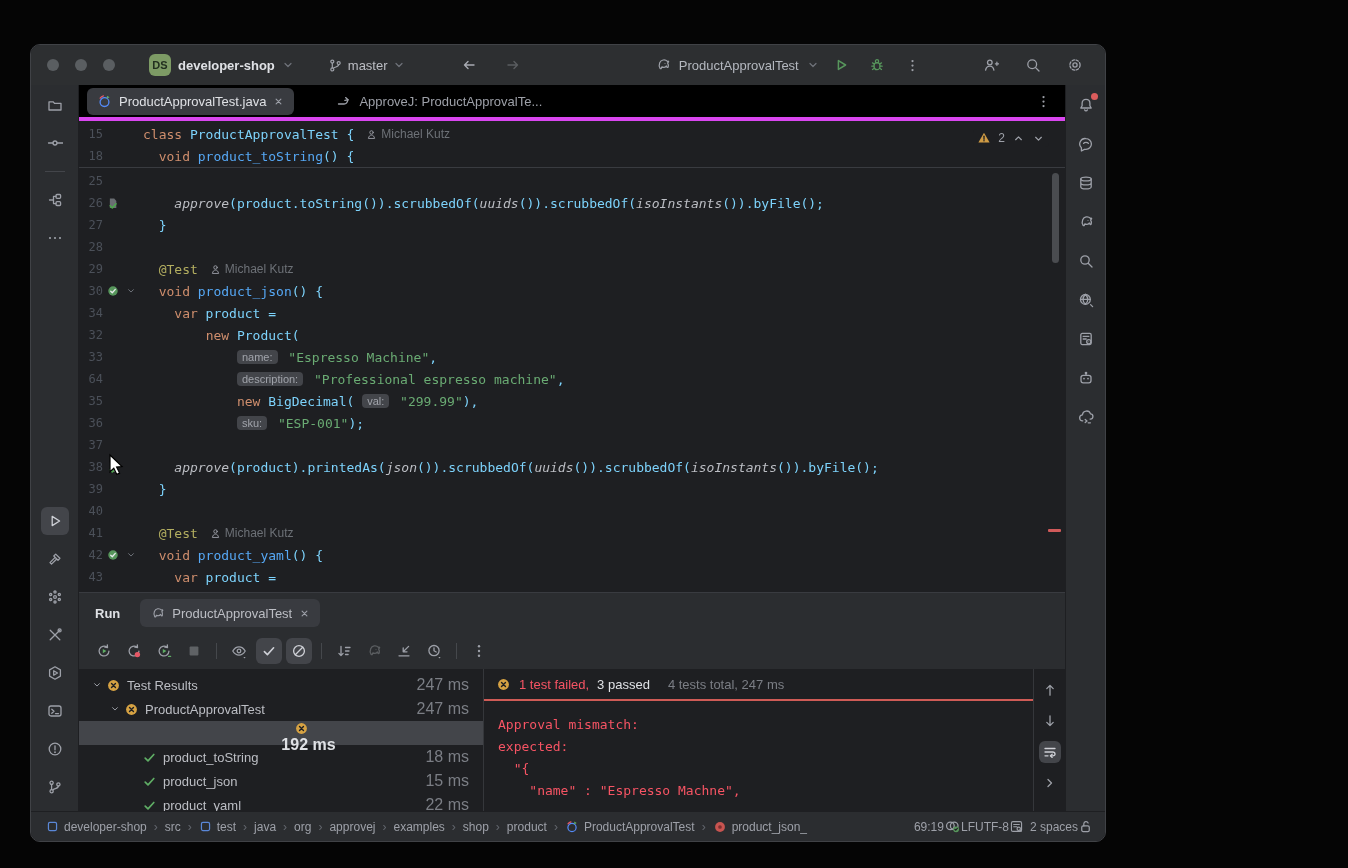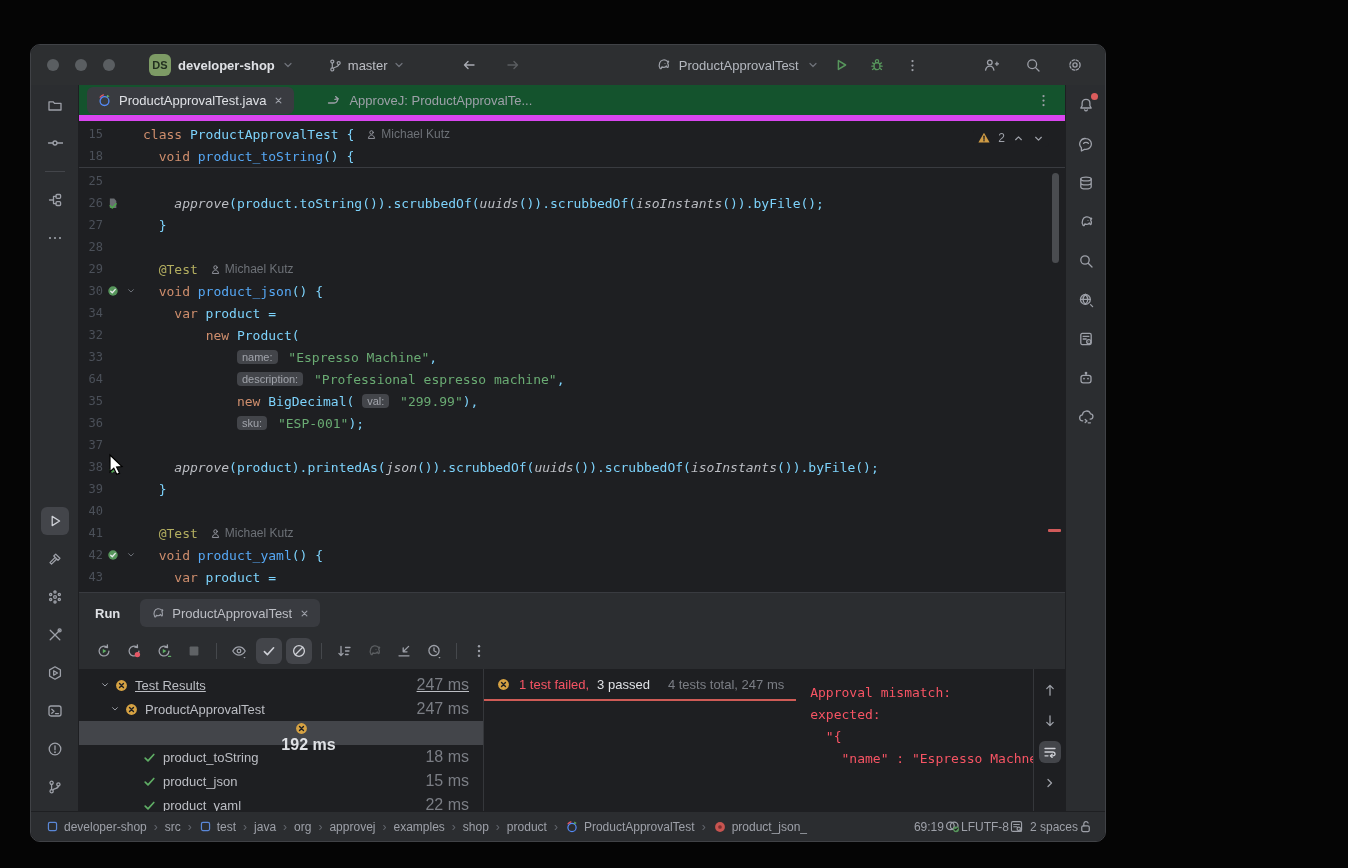--- a/index.html
+++ b/index.html
@@ -26,21 +26,21 @@
   
   .main{flex:1;display:flex;min-height:0}
   .strip{background:#2b2d30;display:flex;flex-direction:column;align-items:center;padding:6px 0 10px;flex:none}
   .strip.left{width:48px;border-right:1px solid #1e1f22;gap:10px}
   .strip.right{width:40px;border-left:1px solid #1e1f22;gap:11px}
   .strip .divider{width:20px;height:1px;background:#43454a;margin:4px 0}
   .strip .spacer{flex:1}
   .badge-dot{position:absolute;top:2px;right:2px;width:7px;height:7px;border-radius:50%;background:#db5c5c}
   .center{flex:1;display:flex;flex-direction:column;min-width:0;background:#1e1f22}
   
-  .tabbar{height:36px;background:#14532d;border-bottom:6px solid #d946ef;display:flex;align-items:center;padding:0 8px;flex:none;gap:10px}
+  .tabbar{height:36px;background:#000000;border-bottom:4px solid #d946ef;display:flex;align-items:center;padding:0 8px;flex:none;gap:20px}
   .tab{display:flex;align-items:center;gap:7px;height:27px;padding:0 10px;border-radius:6px;font-size:13px;color:#9da0a8}
   .tab.active{background:#393b40;color:#dfe1e5}
   .tabbar .kebab{margin-left:auto}
   
   .editor{position:relative;height:471px;flex:none;overflow:hidden;font-family:"DejaVu Sans Mono",monospace;font-size:13px}
   .mguide{position:absolute;left:999px;top:0;bottom:0;width:1px;background:#2c2f33}
   .crow{display:flex;align-items:center;height:22px;white-space:pre;position:relative}
   .lnum{width:24px;text-align:right;color:#4b5059;font-size:12px;flex:none;font-family:"DejaVu Sans Mono",monospace}
   .gslot{width:20px;flex:none;display:flex;justify-content:center;align-items:center}
   .cslot{width:16px;flex:none;display:flex;justify-content:center;align-items:center;color:#6f737a}
@@ -64,21 +64,21 @@
   .vsep{width:1px;height:16px;background:#45484c;margin:0 5px;flex:none}
   .rp-content{flex:1;display:flex;min-height:0;background:#1e1f22}
   .ttree{width:404px;flex:none;padding-top:4px;overflow:hidden}
   .trow{height:24px;display:flex;align-items:center;font-size:13px;color:#bcbec4;padding-right:14px}
   .trow .tchev{width:16px;flex:none;display:flex;justify-content:center;color:#9da0a8}
   .trow .ticon{width:16px;flex:none;margin-right:6px;display:flex;justify-content:center}
   .trow .tlabel{flex:1;min-width:0;overflow:hidden;white-space:nowrap}
   .trow .ttime{color:#7b7e85;font-size:16px;margin-left:8px}
   .trow.selected{background:#43454a;color:#dfe1e5}
   .trow.selected .ttime{color:#dfe1e5;font-weight:bold}
-  .console{flex:1;min-width:0;border-left:1px solid #35373b;display:flex;}
+  .console{flex:1;min-width:0;border-left:1px solid #35373b;display:flex;flex-direction:column}
   .chead{height:32px;flex:none;display:flex;align-items:center;gap:8px;padding:0 12px;font-size:13px;border-bottom:2px solid #cf5b56}
   .cfail{color:#f75464}.cpass{color:#dfe1e5}.ctotal{color:#7b7e85;margin-left:10px}
   .cbody{flex:1;padding:13px 0 0 14px;font-family:"DejaVu Sans Mono",monospace;font-size:13px;line-height:22px;color:#f75464;white-space:pre;overflow:hidden}
   .sidecol{width:32px;flex:none;border-left:1px solid #35373b;display:flex;flex-direction:column;align-items:center;padding-top:10px;gap:9px;color:#9da0a8}
   .sidecol .icbtn{width:22px;height:22px}
   
   .statusbar{height:30px;flex:none;background:#2b2d30;border-top:1px solid #1e1f22;display:flex;align-items:center;padding:0 12px;font-size:12px;color:#9da0a8}
   .crumbs{display:flex;align-items:center;gap:2px;overflow:hidden;white-space:nowrap}
   .crumb{display:flex;align-items:center;gap:5px;padding:0 3px}
   .crumbsep{color:#62666d;padding:0 2px}
@@ -486,21 +486,21 @@
                   <g fill="currentColor" stroke="none">
                     <circle cx="8" cy="3.2" r="1.2"></circle>
                     <circle cx="8" cy="8" r="1.2"></circle>
                     <circle cx="8" cy="12.8" r="1.2"></circle>
                   </g>
                 </svg>
               </span>
             </div>
           <div class="rp-content">
             <div class="ttree">
-                <span class="trow" style="padding-left: 18px; text-decoration: underline;">
+                <span class="trow" style="padding-left: 10px;">
                   <span class="tchev">
                     <svg width="12" height="12" viewBox="0 0 16 16" fill="none" stroke="currentColor" stroke-width="1.3" stroke-linecap="round" stroke-linejoin="round">
                       <path d="M4.8 6.2 8 9.4l3.2-3.2"></path>
                     </svg>
                   </span>
                   <span class="ticon">
                     <svg width="15" height="15" viewBox="0 0 16 16">
                       <circle cx="8" cy="8" r="5.8" fill="#d6a243"></circle>
                       <path d="M5.9 5.9l4.2 4.2M10.1 5.9l-4.2 4.2" stroke="#1e1f22" stroke-width="1.5" stroke-linecap="round"></path>
                     </svg>

